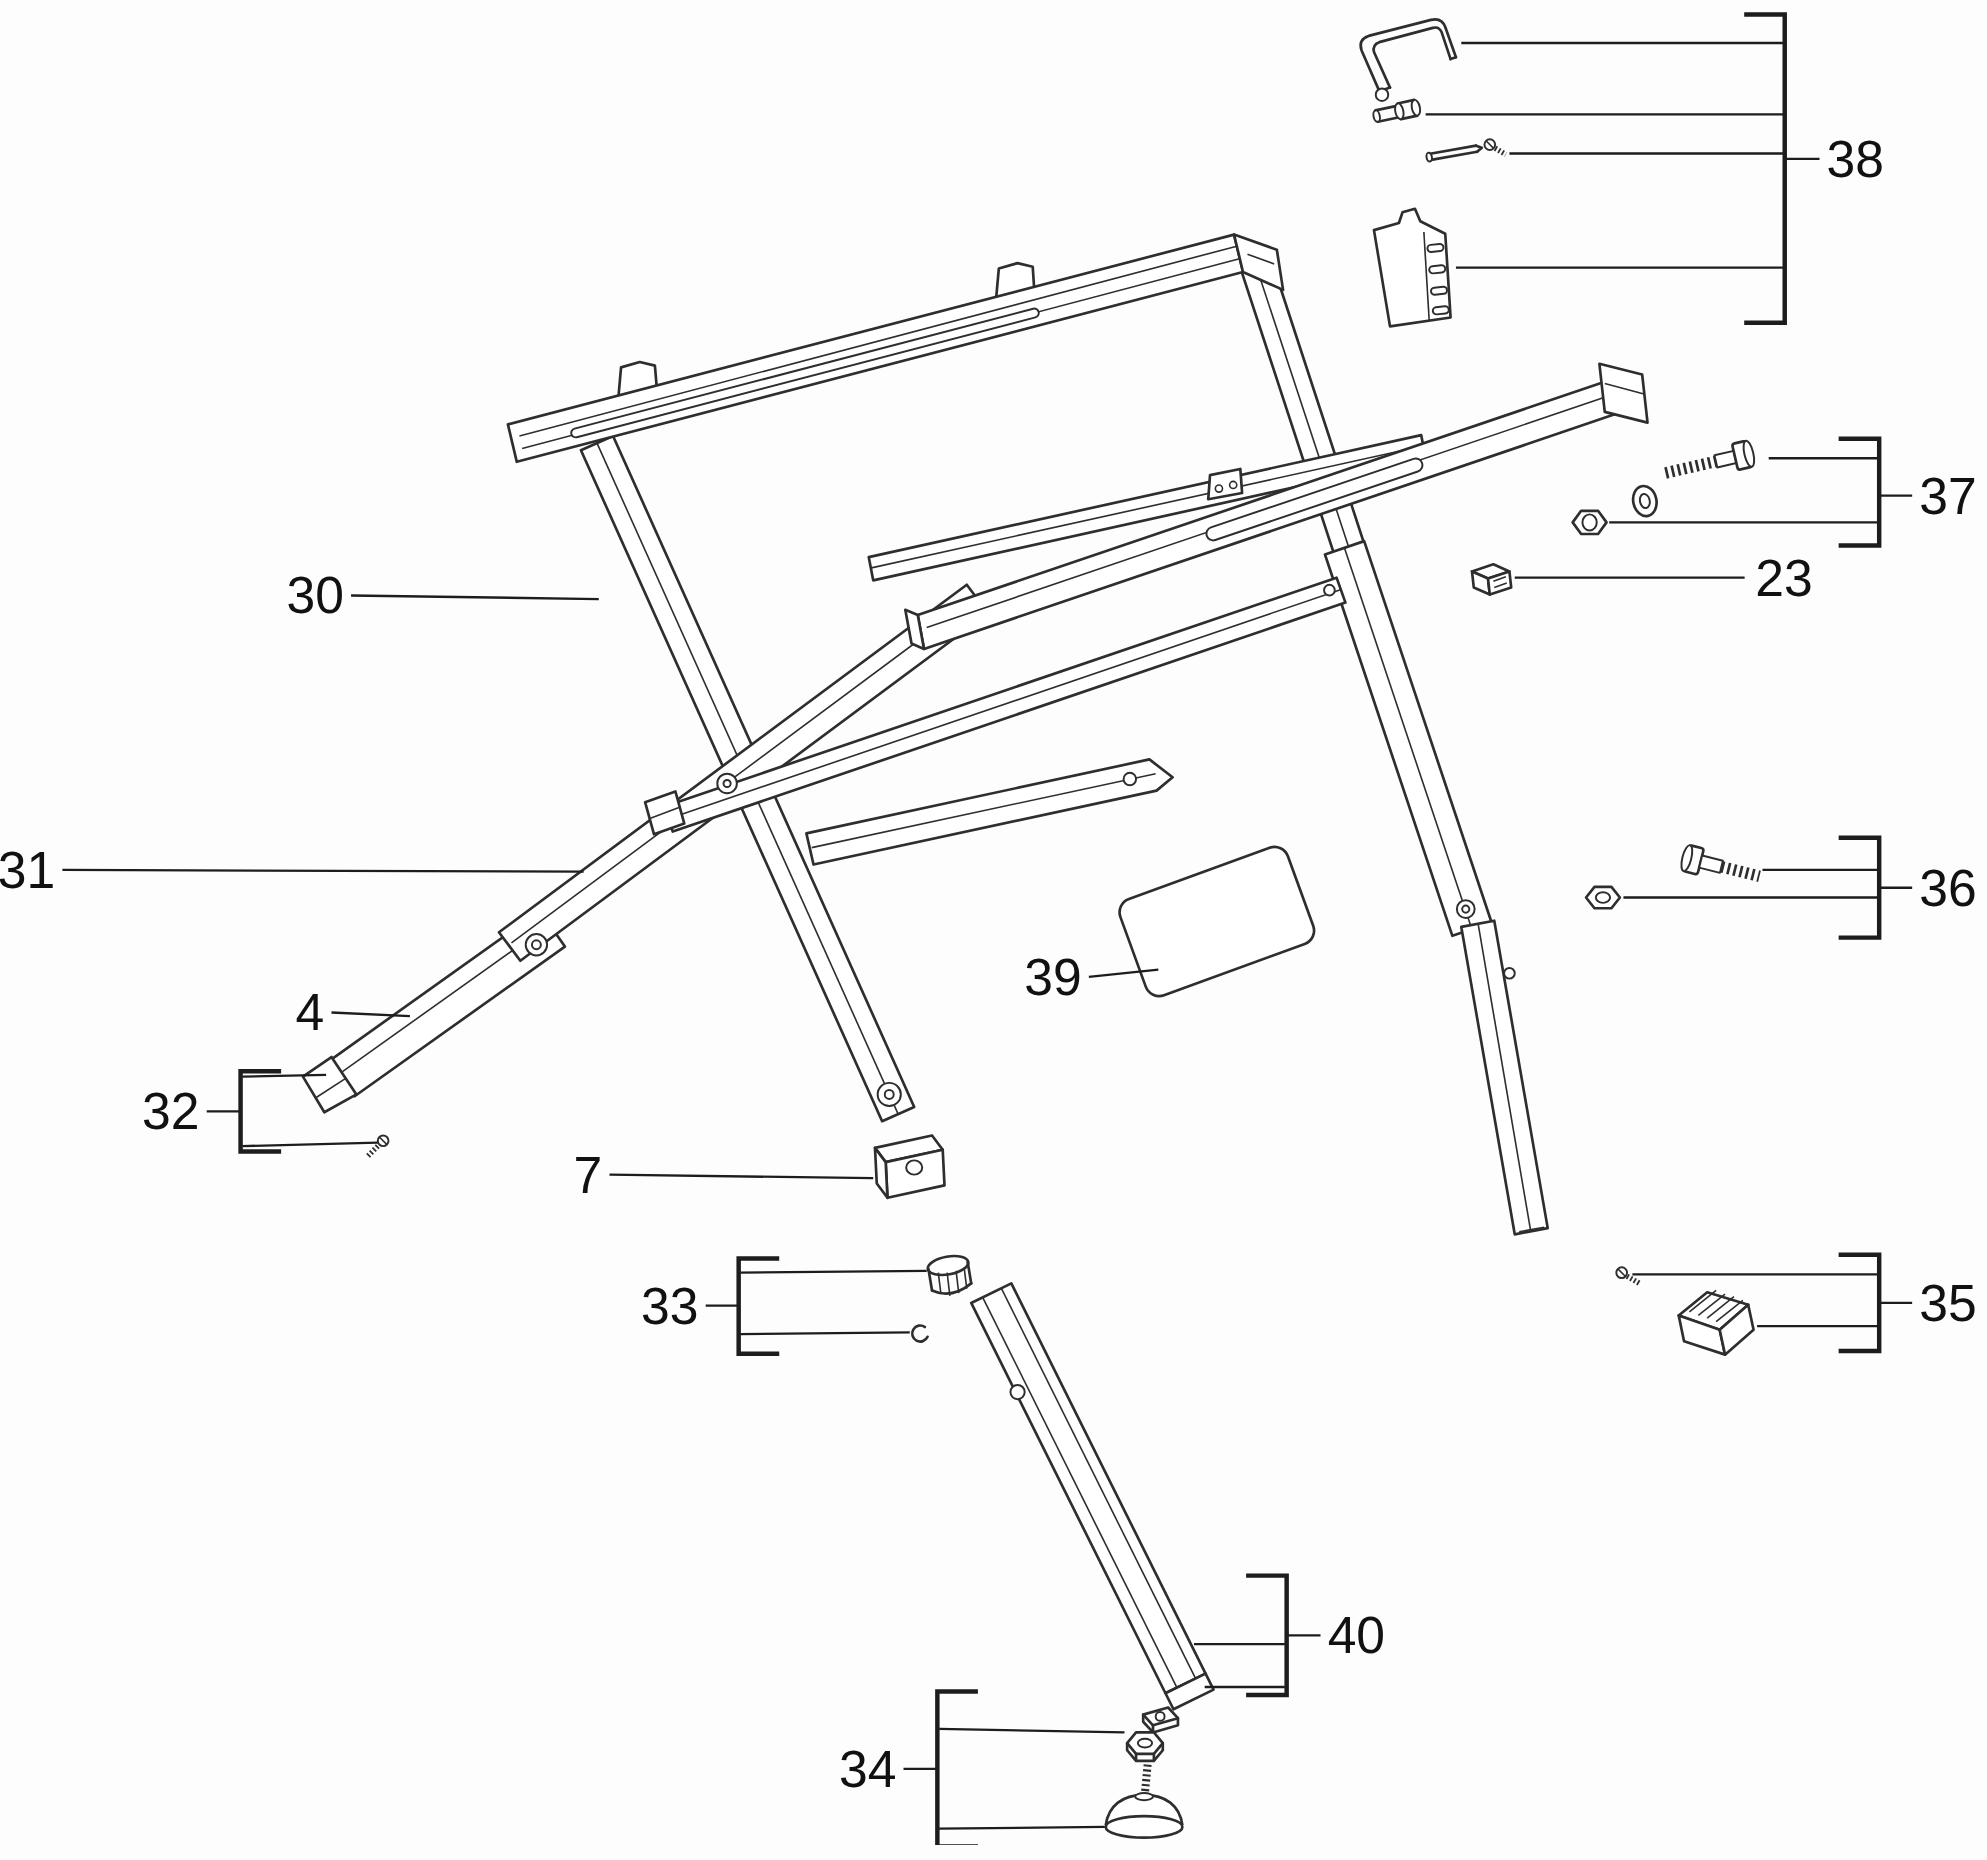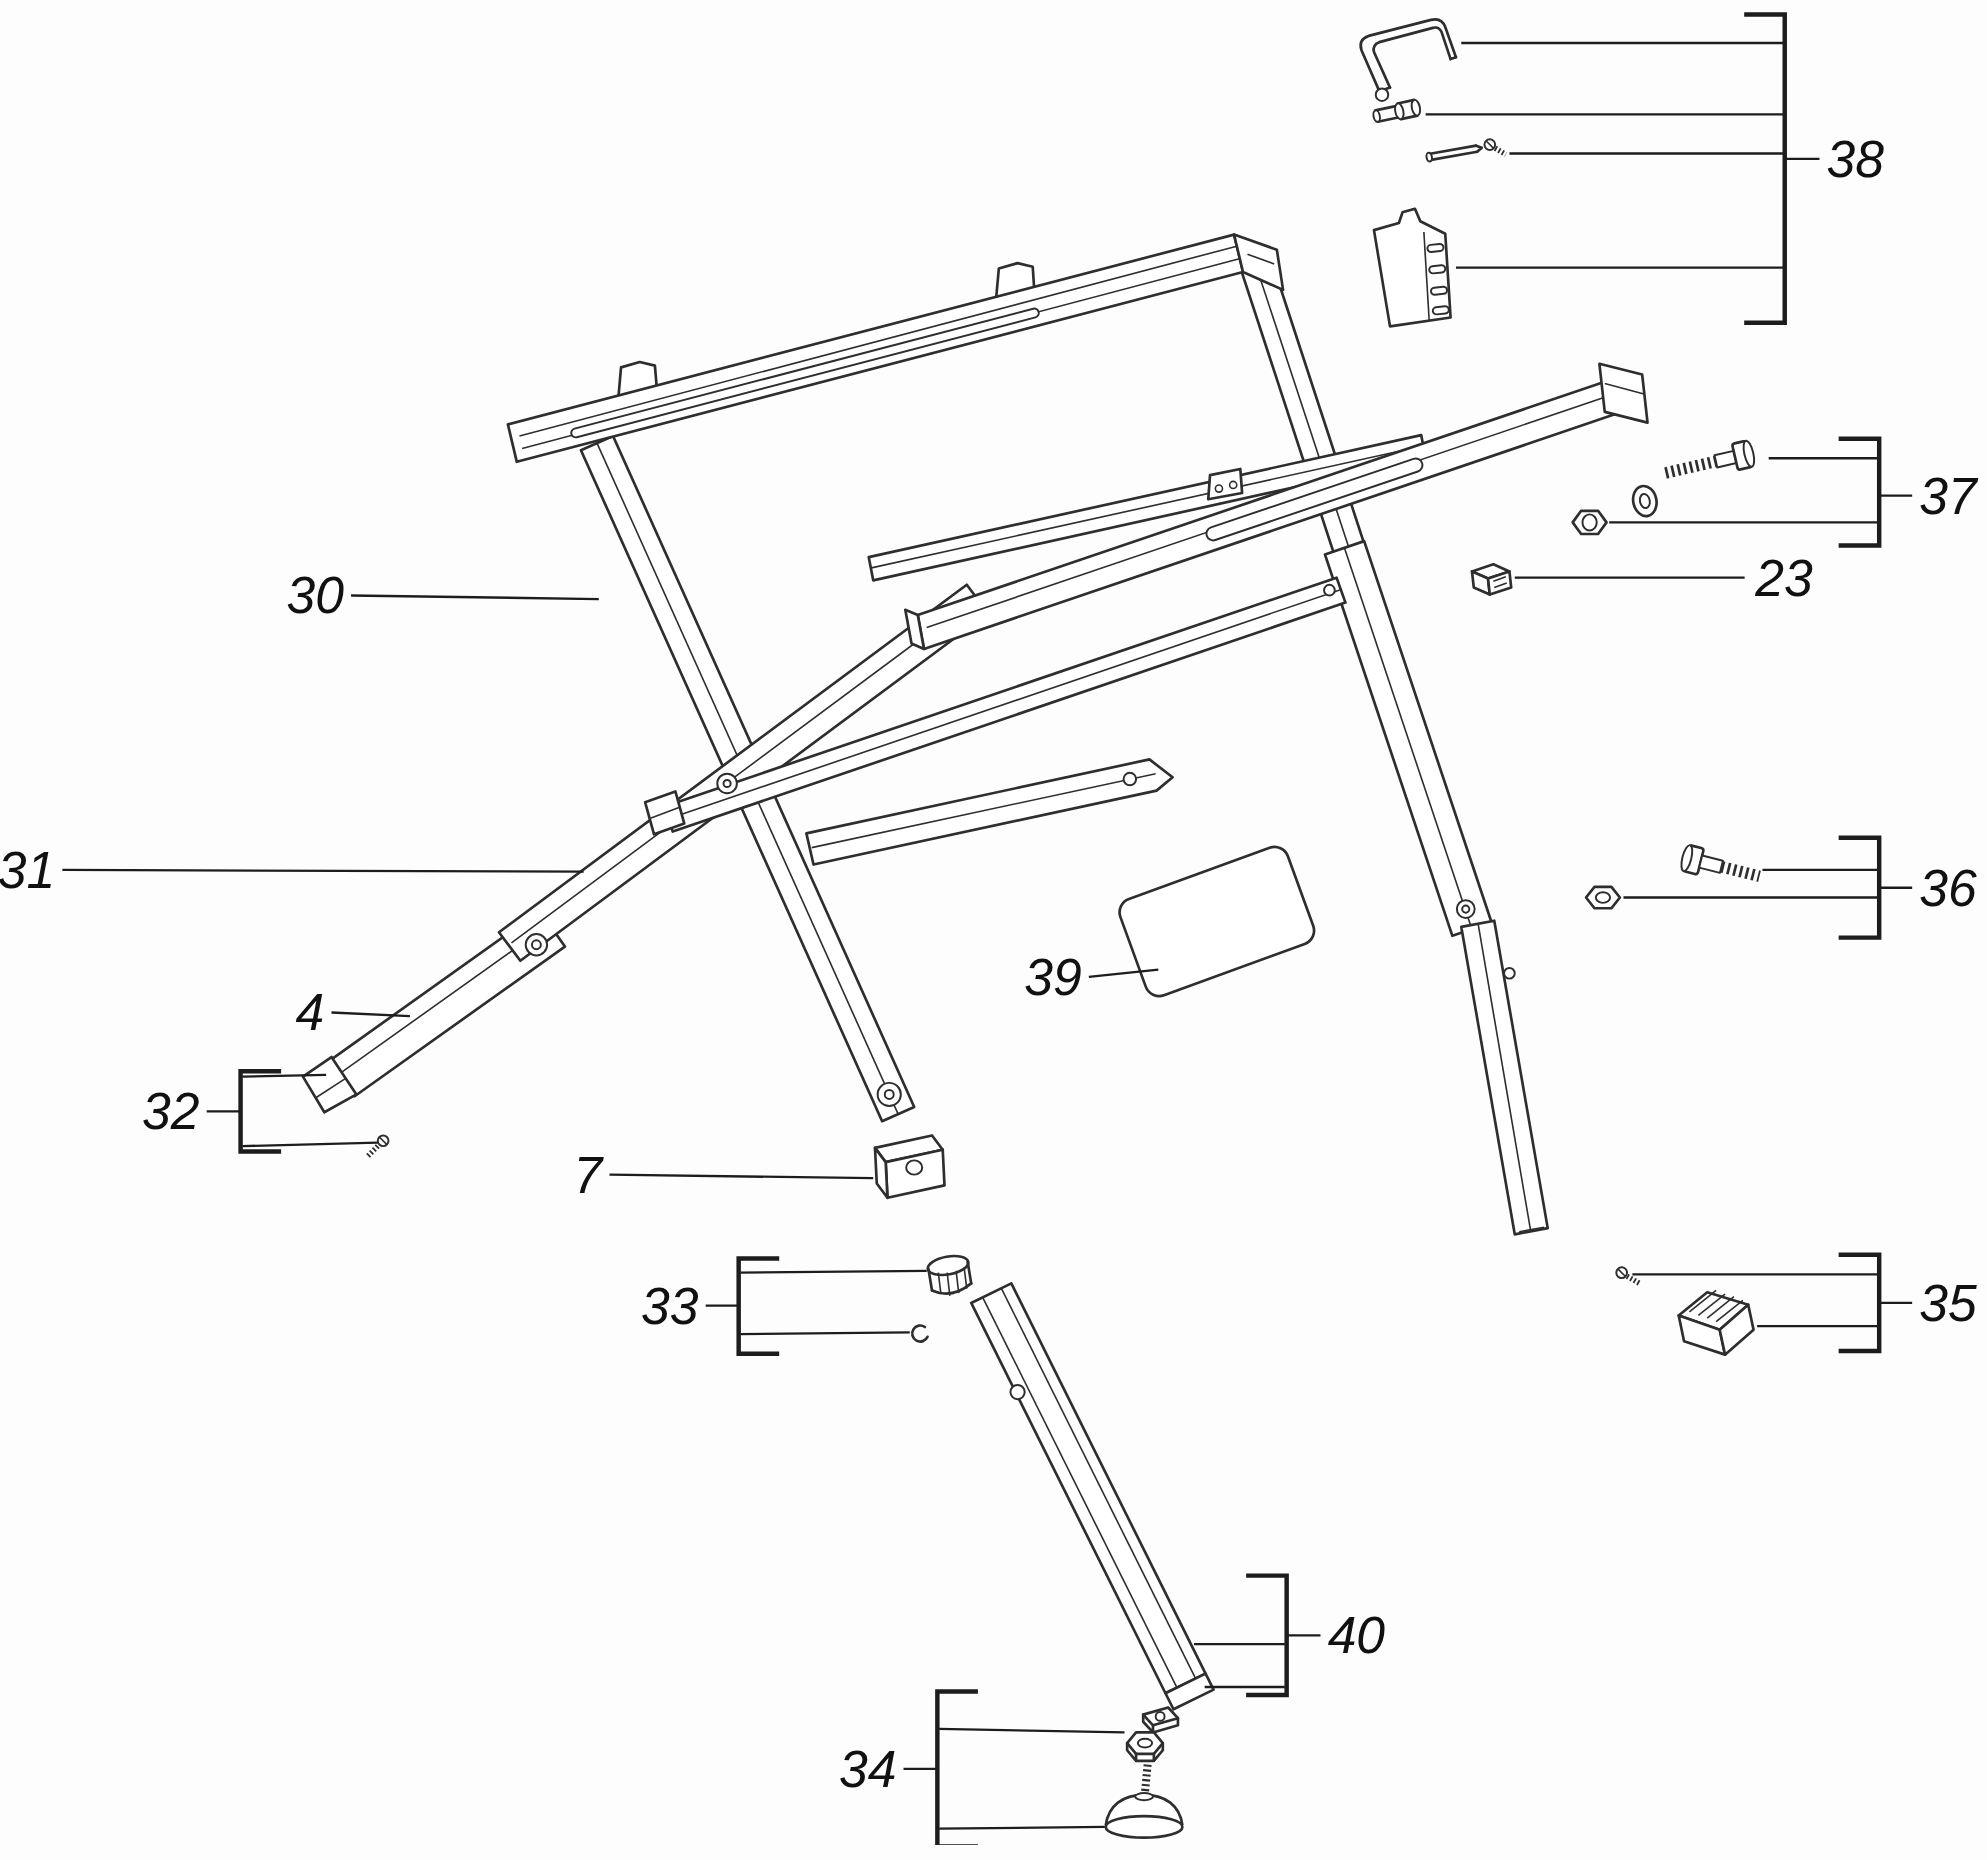--- a/index.html
+++ b/index.html
@@ -1,16 +1,16 @@
 <!DOCTYPE html>
 <html style="font-size:14.3px"><head>
 <meta charset="utf-8">
 <style>
   html,body{margin:0;padding:0;background:#fdfdfd;}
-  .stage{position:relative;width:1987px;height:1845px;background:#fdfdfd;overflow:hidden;font-style:italic;}
+  .stage{position:relative;width:1987px;height:1845px;background:#fdfdfd;overflow:hidden;}
   svg{display:block;}
   .ln{fill:none;stroke:#2e2e2e;stroke-width:3;stroke-linejoin:round;stroke-linecap:round;}
   .fl{fill:#ffffff;stroke:#2e2e2e;stroke-width:3;stroke-linejoin:round;}
   .fl2{fill:#ffffff;stroke:#2e2e2e;stroke-width:2.2;stroke-linejoin:round;}
   .thin{fill:none;stroke:#2e2e2e;stroke-width:1.8;}
   .thread{fill:none;stroke:#2e2e2e;stroke-linecap:butt;}
   .leader{fill:none;stroke:#1d1d1d;stroke-width:2.6;}
   .bracket{fill:none;stroke:#1d1d1d;stroke-width:5;stroke-linecap:square;}
   .callout-label{font-family:"Liberation Sans","DejaVu Sans",sans-serif;font-size:58px;fill:#111111;}
 </style>

